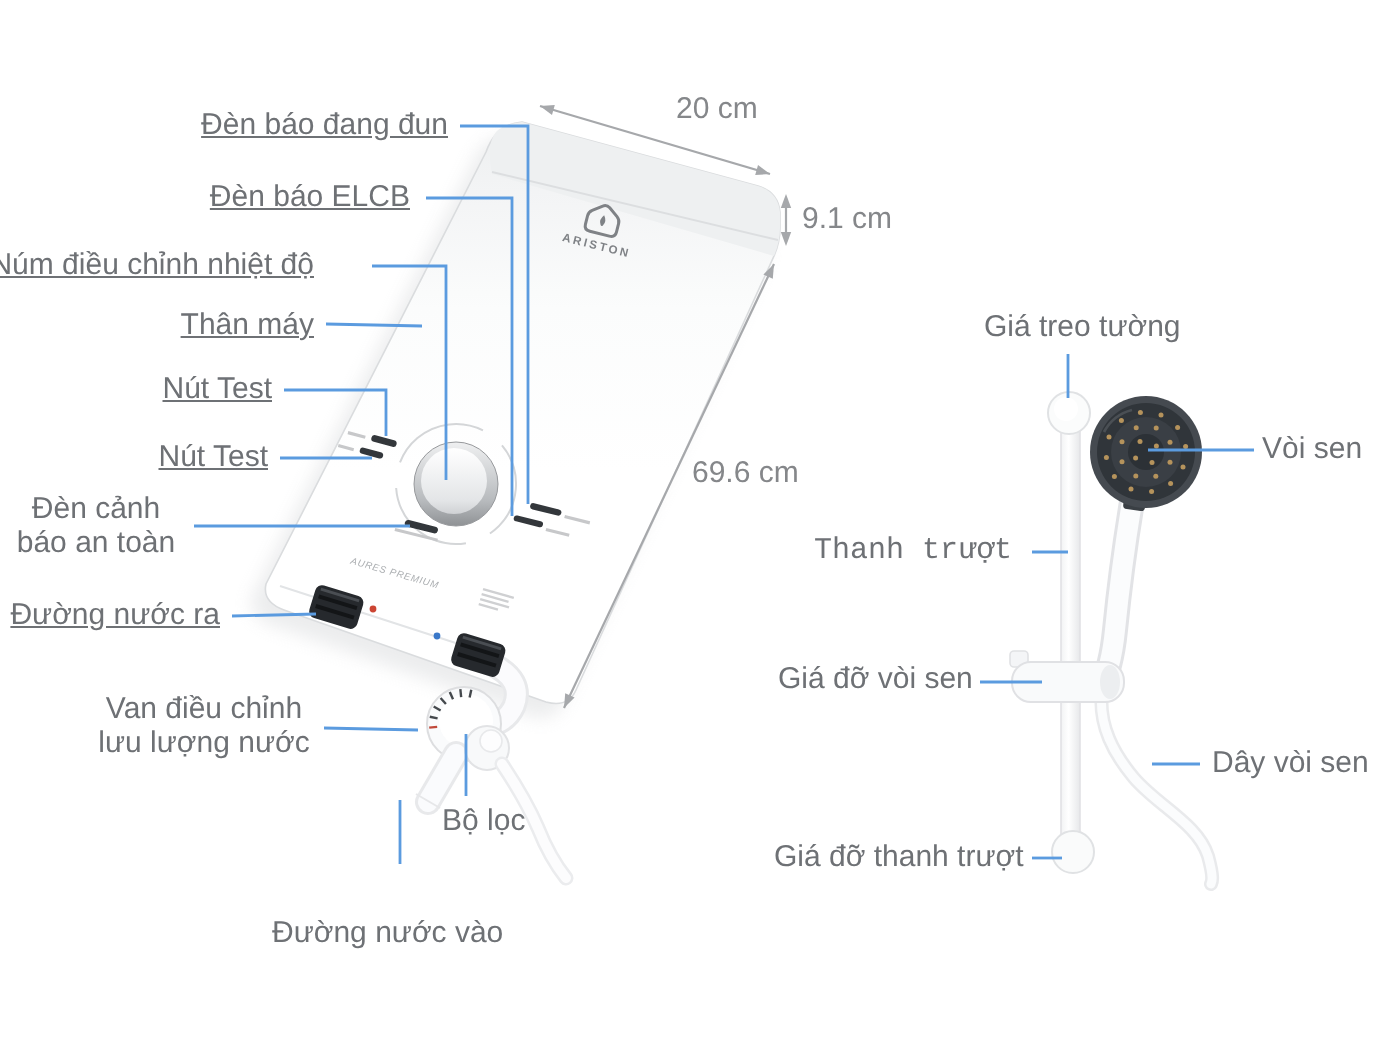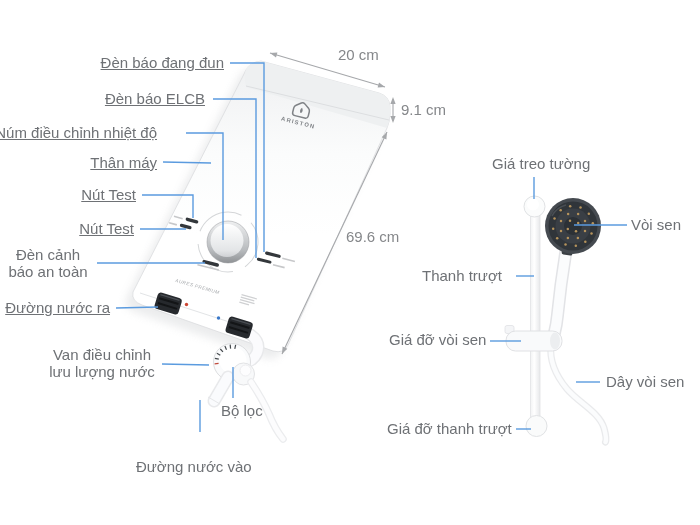--- a/index.html
+++ b/index.html
@@ -18,21 +18,21 @@
   .c5{right:564px;top:186px;}
   .c6{right:566px;top:220px;}
   .c7{right:608px;top:246px;width:88px;}
   .c8{right:590px;top:299px;}
   .c9{right:542px;top:346px;width:112px;}
   .c10{left:221px;top:402px;}
   .c11{left:136px;top:458px;text-align:right;}
   
   .c12{left:492px;top:155px;}
   .c13{left:631px;top:216px;}
-  .c14{left:422px;top:267px;}
+  .c14{left:407px;top:267px;font-family:Liberation Mono, monospace;}
   .c15{left:389px;top:331px;}
   .c16{left:606px;top:373px;}
   .c17{left:387px;top:420px;}
   
   .d1{left:338px;top:46px;}
   .d2{left:401px;top:101px;}
   .d3{left:346px;top:228px;}
 </style>
 </head>
 <body>

